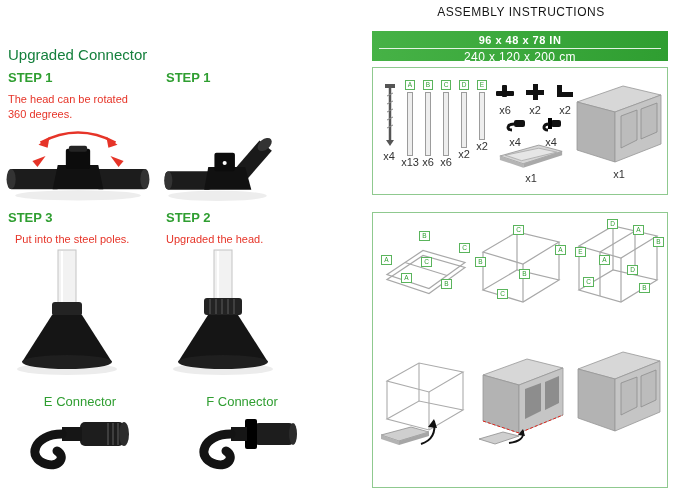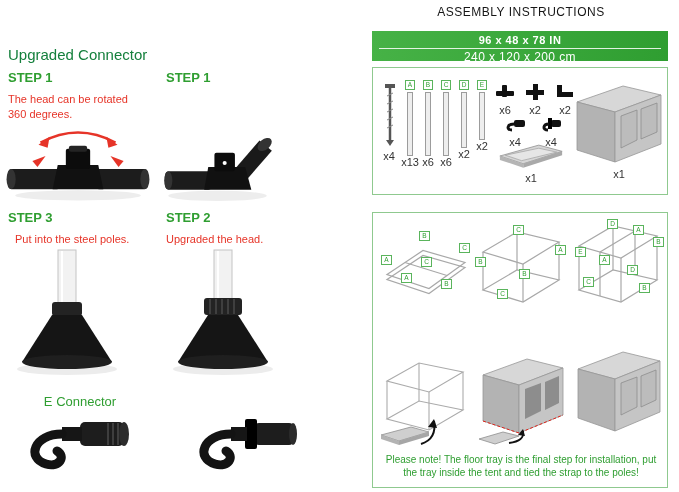--- a/index.html
+++ b/index.html
@@ -125,20 +125,21 @@
         <g stroke="#4a4a4a" stroke-width="1.5">
           <line x1="100" y1="13" x2="100" y2="35"></line>
             <line x1="105" y1="13" x2="105" y2="35"></line>
           <line x1="110" y1="13" x2="110" y2="35"></line>
         </g>
         <ellipse cx="116" cy="24" rx="5" ry="12" fill="#2c2c2c"></ellipse>
         <rect x="54" y="17" width="20" height="14" fill="#161616"></rect>
         <path d="M54,24 C26,24 18,48 38,54 C52,58 58,46 49,41" fill="none" stroke="#131313" stroke-width="9" stroke-linecap="round"></path>
       </svg>
     </div>
+    <div class="conn-label" style="left:172px;top:394px;width:140px;">F Connector</div>
     <div class="abs" style="left:175px;top:410px;width:135px;height:62px;">
       <svg width="135" height="62" viewBox="0 0 135 62">
         <rect x="80" y="13" width="38" height="22" rx="4" fill="#1d1d1d"></rect>
         <rect x="70" y="9" width="12" height="30" rx="2" fill="#000"></rect>
         <ellipse cx="118" cy="24" rx="4" ry="11" fill="#2c2c2c"></ellipse>
         <rect x="56" y="17" width="16" height="14" fill="#161616"></rect>
         <path d="M56,24 C28,24 20,48 40,54 C54,58 60,46 51,41" fill="none" stroke="#131313" stroke-width="9" stroke-linecap="round"></path>
       </svg>
     </div>
   </div>
@@ -353,16 +354,15 @@
       <div class="abs" style="left:200px;top:132px;width:92px;height:96px;">
         <svg width="92" height="96" viewBox="0 0 92 96">
           <path d="M5,24 L50,7 L87,16 L42,34 Z" fill="#d7d7d7" stroke="#979797" stroke-width="0.8"></path>
           <path d="M5,24 L42,34 L42,86 L5,73 Z" fill="#b3b3b3" stroke="#979797" stroke-width="0.8"></path>
           <path d="M42,34 L87,16 L87,67 L42,86 Z" fill="#c5c5c5" stroke="#979797" stroke-width="0.8"></path>
           <path d="M48,38 L64,32 L64,62 L48,70 Z" fill="#bcbcbc" stroke="#8d8d8d" stroke-width="0.8"></path>
           <path d="M68,31 L83,25 L83,55 L68,62 Z" fill="#bcbcbc" stroke="#8d8d8d" stroke-width="0.8"></path>
         </svg>
       </div>
 
-      <div class="note">Please note! The floor tray is the final step for installation, put the tray inside the tent and tied the strap to the poles!</div>
     </div>
   </div>
 </div>
 
 </body></html>

